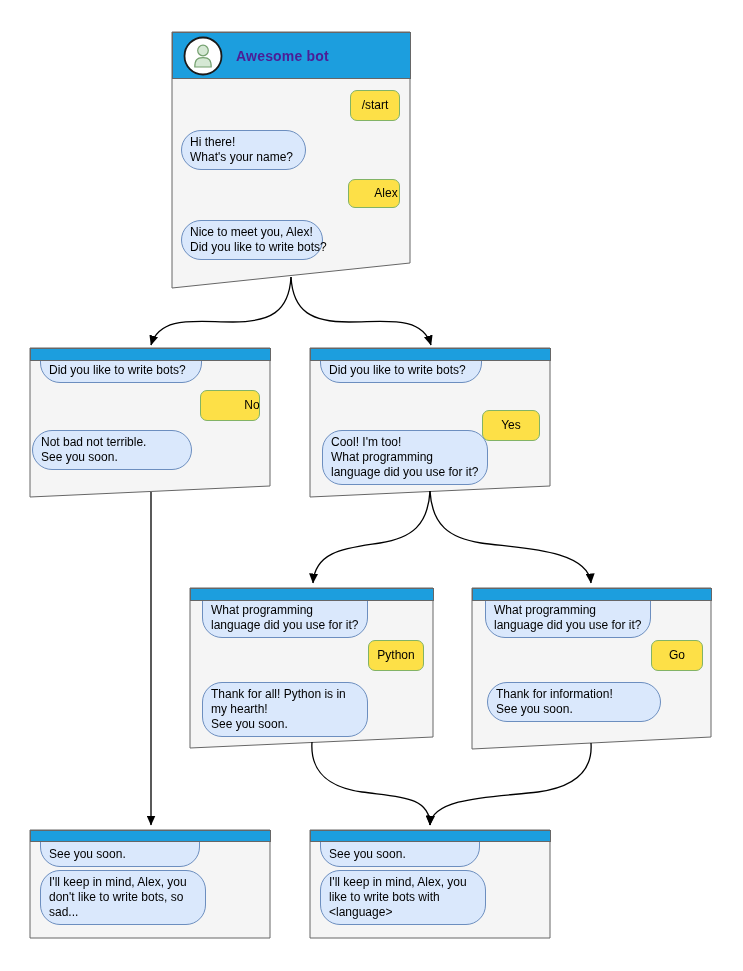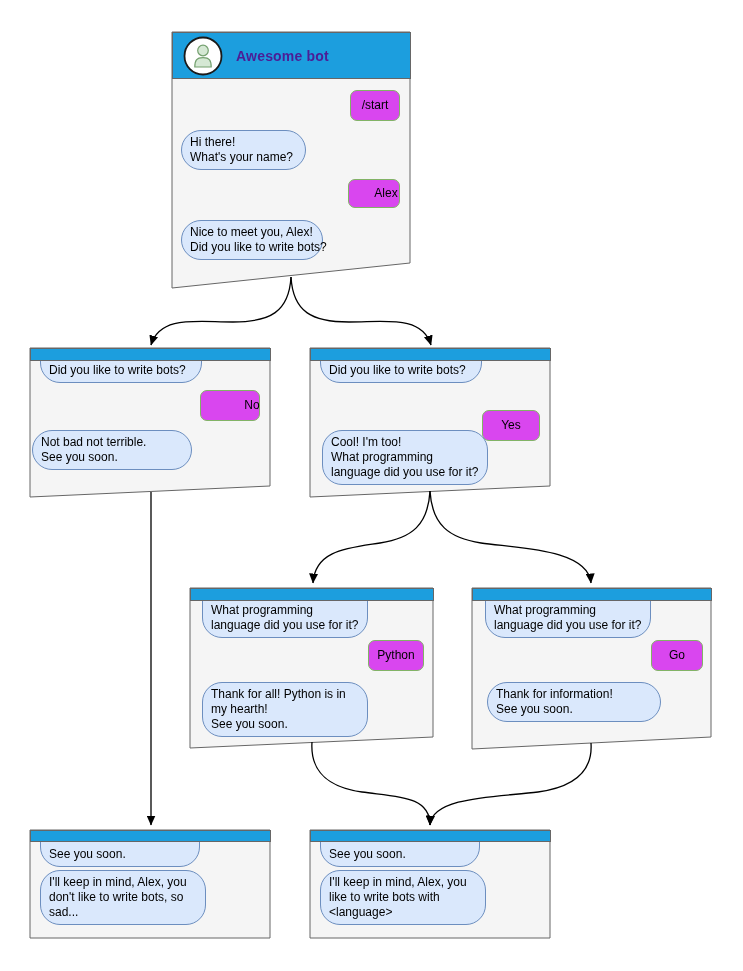--- a/index.html
+++ b/index.html
@@ -19,21 +19,21 @@
   .bubble {
     position:absolute; box-sizing:border-box; z-index:2;
     font-size:12px; line-height:15px; color:#000000;
     white-space:pre; overflow:visible;
   }
   .bot {
     background:#DAE8FC; border:1px solid #6C8EBF;
     border-radius:20px; padding:4px 8px;
   }
   .user {
-    background:#d946ef; border:1px solid #82B366;
+    background:#fde047; border:1px solid #82B366;
     border-radius:7px; height:31px;
     display:flex; align-items:center; justify-content:center;
     text-align:center;
     margin-left:31px;
   }
   .tuck { padding-top:10px; border-top-left-radius:4px; border-top-right-radius:4px; }
 </style>
 </head>
 <body>
 

